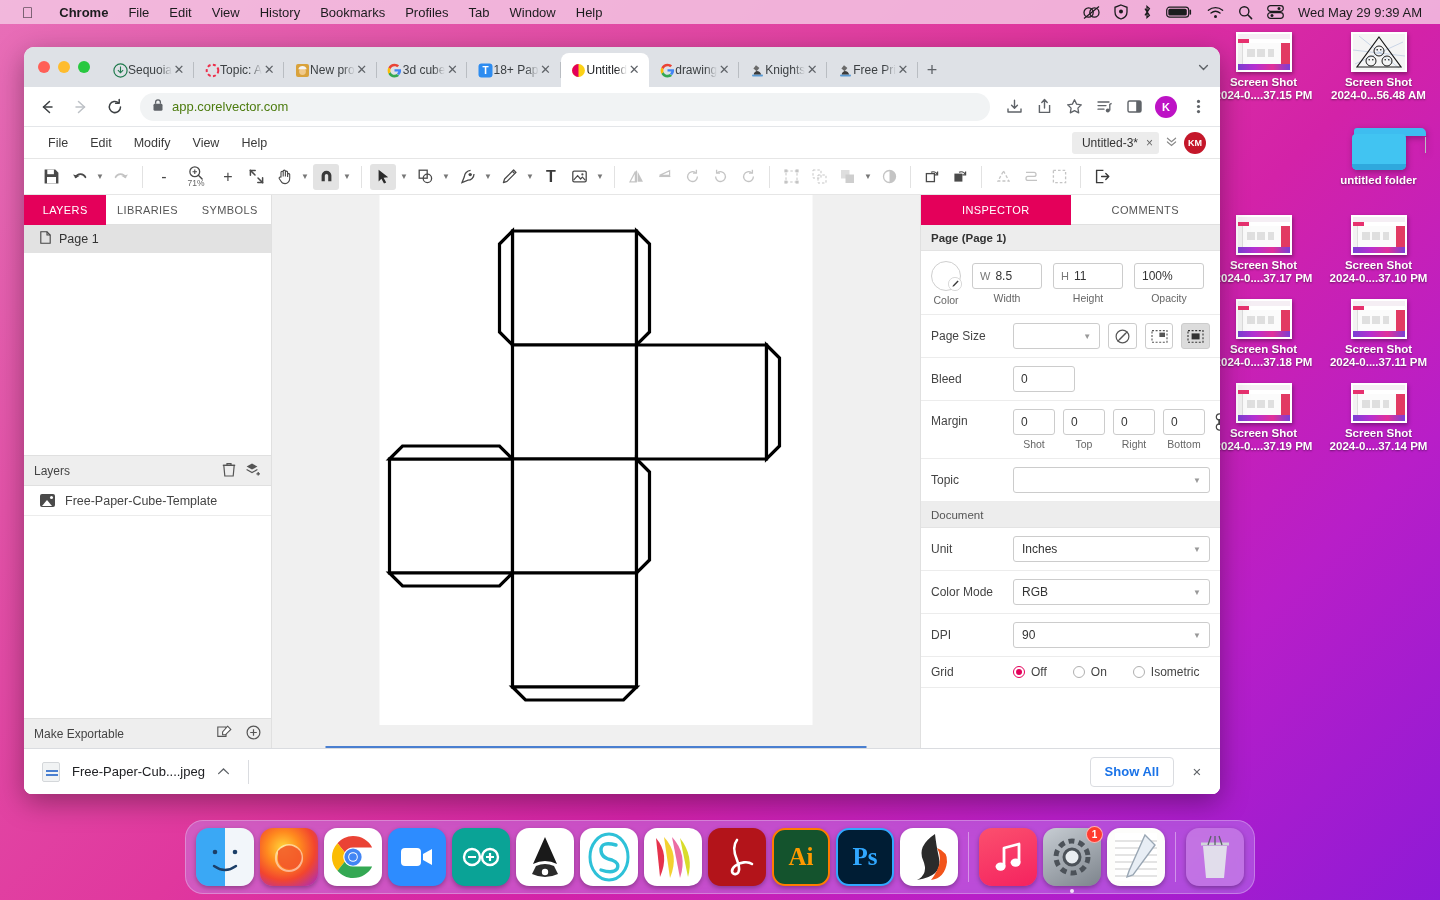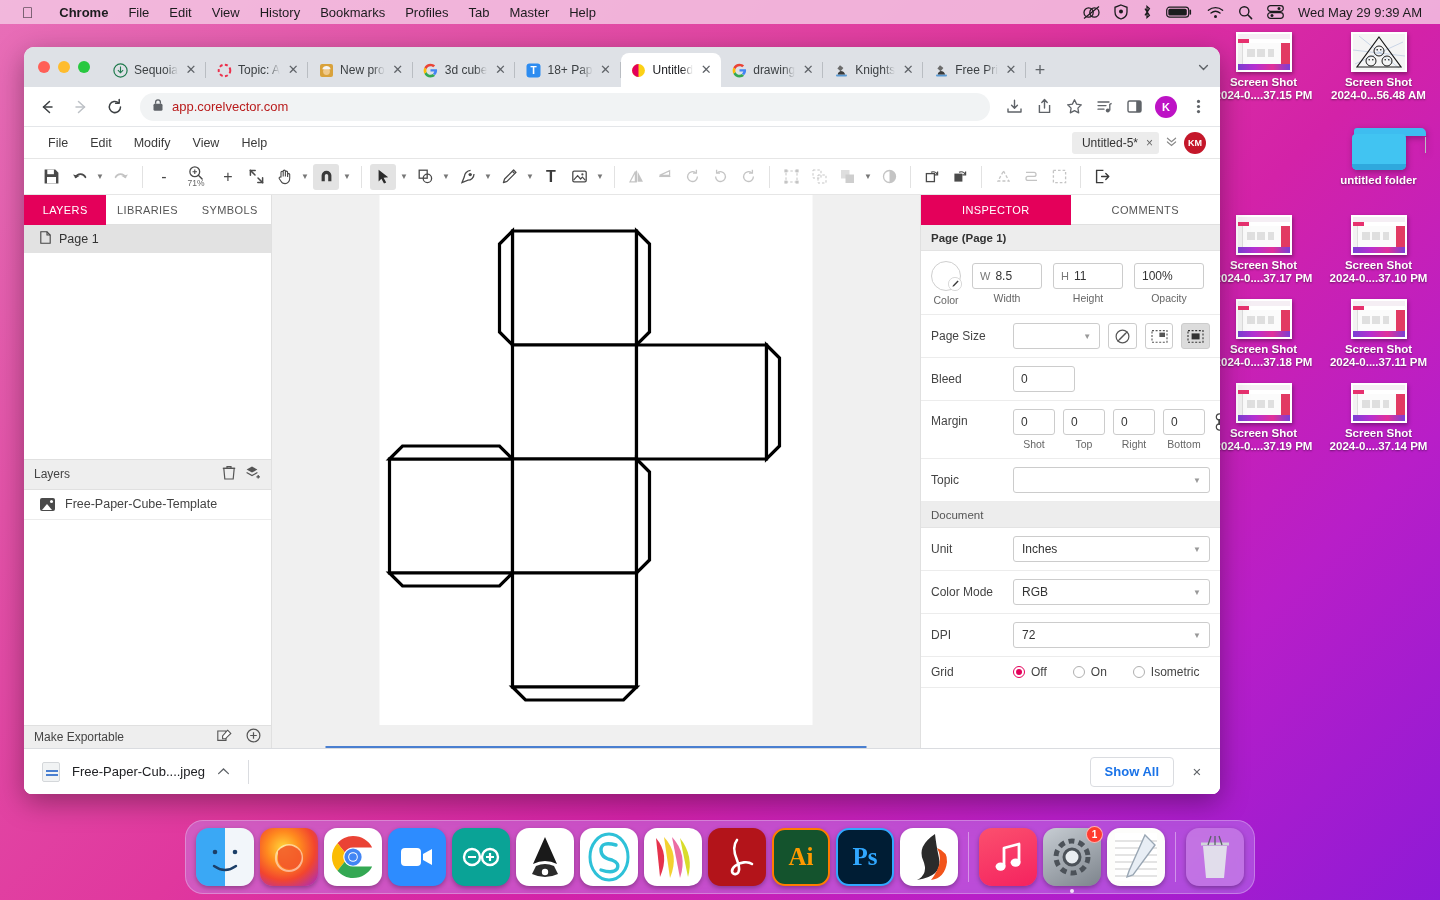--- a/index.html
+++ b/index.html
@@ -79,21 +79,21 @@
   }
   
   #tabstrip {
     height: 40px; background: #dee1e6; display: flex; align-items: flex-end;
     padding-left: 10px; flex: none; position: relative;
   }
   .traffic { display: flex; align-items: center; gap: 8px; height: 40px; padding: 0 12px 0 4px; }
   .tl { width: 12px; height: 12px; border-radius: 50%; }
   .tl.r { background: #ff5f57; } .tl.y { background: #febc2e; } .tl.g { background: #28c840; }
   .tab {
-    height: 34px; display: flex; align-items: center; gap: 6px;
+    height: 34px; display: flex; align-items: center; 
     padding: 0 8px 0 10px; font-size: 12px; color: #3c4043;
     max-width: 108px; min-width: 72px; position: relative;
   }
   .tab .favicon { width: 16px; height: 16px; flex: none; display: inline-flex; align-items: center; justify-content: center; }
   .tab .tlabel { overflow: hidden; white-space: nowrap; flex: 1; mask-image: linear-gradient(to right, #000 72%, transparent 100%);
     -webkit-mask-image: linear-gradient(to right, #000 72%, transparent 100%); }
   .tab .tclose { width: 14px; height: 14px; flex: none; color: #5f6368; font-size: 13px; line-height: 13px; text-align: center; }
   .tab:not(.active):after {
     content: ""; position: absolute; right: 0; top: 9px; height: 16px; width: 1px; background: #b9bdc2;
   }
@@ -106,21 +106,21 @@
 
   
   #browser-toolbar {
     height: 40px; background: #fff; display: flex; align-items: center; gap: 4px;
     padding: 0 8px; flex: none; border-bottom: 1px solid #e4e6e9;
   }
   .nav-btn { width: 30px; height: 30px; display: flex; align-items: center; justify-content: center; color: #5f6368; border-radius: 50%; }
   #omnibox {
     flex: 1; height: 28px; background: #f1f3f4; border-radius: 14px;
     display: flex; align-items: center; gap: 8px; padding: 0 12px; margin: 0 6px;
-    font-size: 13px; color: #b91c1c;
+    font-size: 13px; color: #4d7c0f;
   }
   #toolbar-right { display: flex; align-items: center; gap: 2px; }
   .tb-icon { width: 28px; height: 28px; display: flex; align-items: center; justify-content: center; color: #5f6368; }
   #profile-avatar {
     width: 22px; height: 22px; border-radius: 50%; background: #bd13c5; color: #fff;
     display: flex; align-items: center; justify-content: center; font-size: 11px; font-weight: bold; margin: 0 5px;
   }
 
   
   #app { flex: 1; display: flex; flex-direction: column; background: #fff; min-height: 0; }
@@ -173,21 +173,21 @@
     height: 28px; display: flex; align-items: center; gap: 8px; padding: 0 10px 0 16px;
     font-size: 12.5px; color: #333; background: #e2e2e2;
   }
   #pages-empty { flex: 1; border-bottom: 1px solid #e0e0e0; }
   .layer-row { height: 30px; display: flex; align-items: center; gap: 10px; padding: 0 10px 0 16px; font-size: 12.5px; color: #444; border-bottom: 1px solid #ececec; }
   .layer-thumb { width: 15px; height: 13px; background: #4a4a4a; border-radius: 2px; position: relative; overflow: hidden; }
   .layer-thumb:after { content:""; position:absolute; left:2px; bottom:1px; width:0;height:0;border-left:5px solid transparent;border-right:5px solid transparent;border-bottom:6px solid #fff; }
   .layer-thumb:before { content:""; position:absolute; right:2px; top:2px; width:3px;height:3px;border-radius:50%;background:#fff; }
   #layers-empty { flex: 1; }
   #make-exportable {
-    height: 23px; background: #eeeeee; border-top: 1px solid #e0e0e0;
+    height: 30px; background: #eeeeee; border-top: 1px solid #e0e0e0;
     display: flex; align-items: center; padding: 0 10px; font-size: 12px; color: #444; flex: none; gap: 12px;
   }
   #make-exportable .me-icons { margin-left: auto; display: flex; align-items: center; gap: 14px; color: #555; }
 
   
   #canvas-area { flex: 1; background: #f0f0f0; position: relative; overflow: hidden; display: flex; justify-content: center; }
   #page-sheet {
     position: absolute; top: 0; left: 50%; transform: translateX(-50%);
     width: 433px; height: 530px; background: #fff; box-shadow: 0 0 0 0 rgba(0,0,0,0);
   }
@@ -258,21 +258,21 @@
 <div id="menubar">
   <span class="mb-apple"></span>
   <span class="mb-item bold">Chrome</span>
   <span class="mb-item">File</span>
   <span class="mb-item">Edit</span>
   <span class="mb-item">View</span>
   <span class="mb-item">History</span>
   <span class="mb-item">Bookmarks</span>
   <span class="mb-item">Profiles</span>
   <span class="mb-item">Tab</span>
-  <span class="mb-item">Master</span>
+  <span class="mb-item">Window</span>
   <span class="mb-item">Help</span>
 
   <div id="menubar-right">
     <span class="mb-icon">
       <svg width="17" height="15" viewBox="0 0 17 15">
           <g fill="none" stroke="#1c1c1e" stroke-width="1.3">
             <circle cx="5.6" cy="7.5" r="4.6"></circle>
             <circle cx="11.4" cy="7.5" r="4.6"></circle>
           </g>
           <path d="M1 13.5 L16 1.5" stroke="#1c1c1e" stroke-width="1.3"></path>
@@ -643,21 +643,21 @@
   <div id="app">
 
     <div id="app-menubar">
       <span class="am">File</span>
       <span class="am">Edit</span>
       <span class="am">Modify</span>
       <span class="am">View</span>
       <span class="am">Help</span>
       <div id="app-menubar-right">
         <div id="doc-chip">
-          <span>Untitled-5*</span>
+          <span>Untitled-3*</span>
           <span class="x">×</span>
         </div>
         <span id="chip-chevron">
           <svg width="13" height="11" viewBox="0 0 13 11">
               <g fill="none" stroke="#8a8a8a" stroke-width="1.2" stroke-linecap="round">
                 <path d="M2.4 2.2 L6.5 5.6 L10.6 2.2"></path>
                 <path d="M2.4 6 L6.5 9.4 L10.6 6"></path>
               </g>
             </svg>
         </span>
@@ -1102,21 +1102,21 @@
         <div class="irow">
           <span class="ilabel">Color Mode</span>
           <div class="sel-box" style="flex:1;">
             <span>RGB</span>
             <span class="sc">▼</span>
           </div>
         </div>
         <div class="irow">
           <span class="ilabel">DPI</span>
           <div class="sel-box" style="flex:1;">
-            <span>72</span>
+            <span>90</span>
             <span class="sc">▼</span>
           </div>
         </div>
         <div class="irow">
           <span class="ilabel">Grid</span>
           <label class="radio-item">
             <span class="radio on"></span>
             <span>Off</span>
           </label>
           <label class="radio-item">

